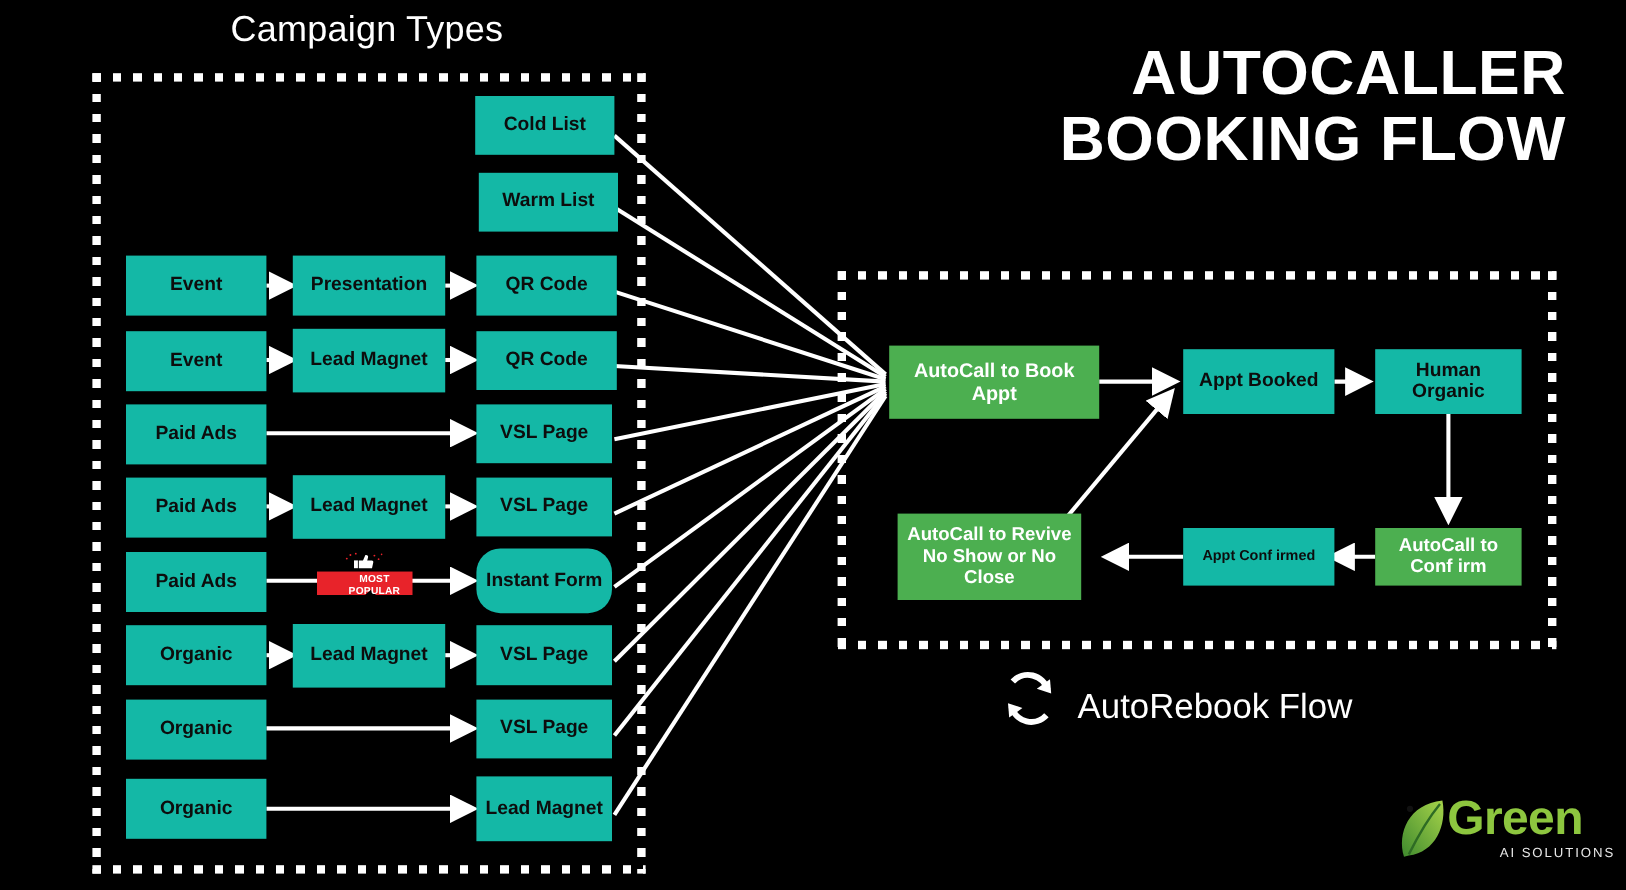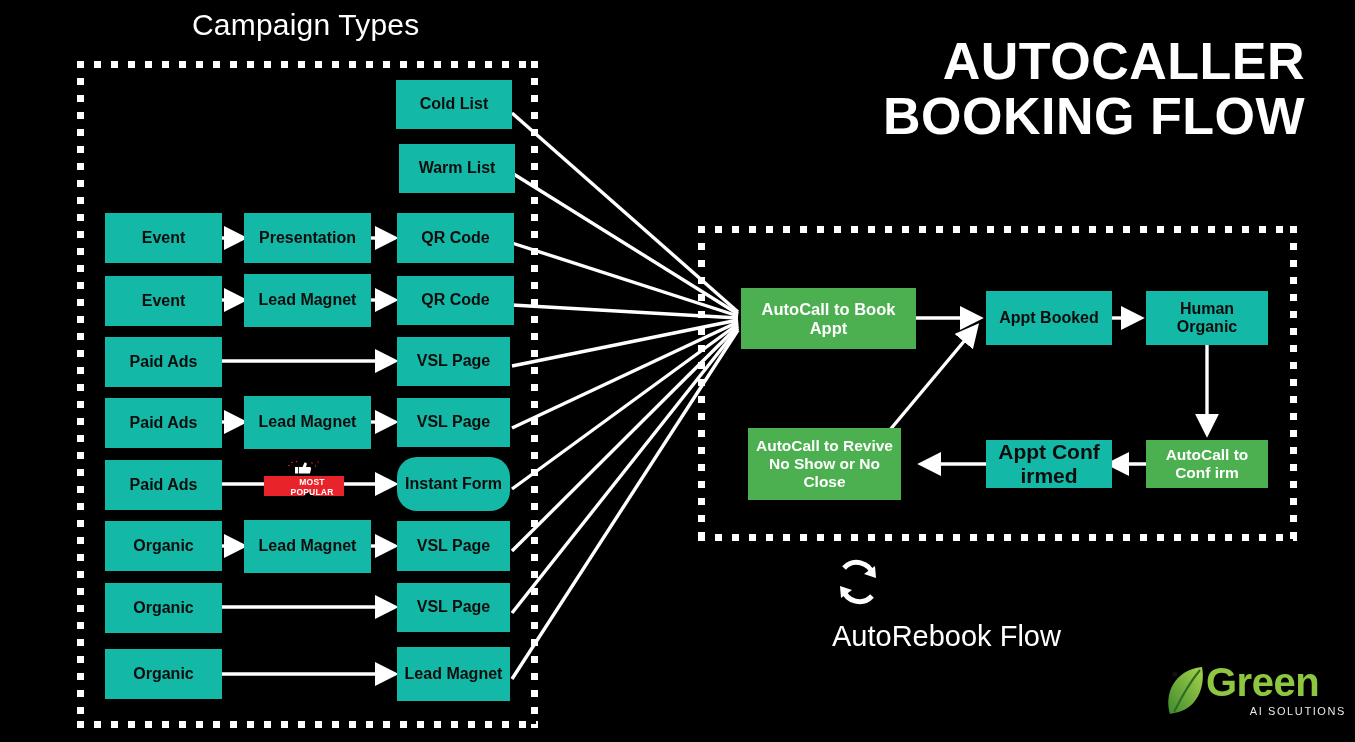--- a/index.html
+++ b/index.html
@@ -72,21 +72,21 @@
   }
   #most-popular-badge .ribbon-lbl {
     position:absolute; left:0; top:22px; width:80px;
     text-align:center; color:#fff; font-size:8.5px;
     font-weight:700; letter-spacing:.2px;padding-left:16px;
   }
 
   
   #autorebook-row {
     position:absolute; left:832px; top:558px;
-    display:flex; align-items:flex-start; gap:14px;flex-direction:column;
+    display:flex; align-items:flex-end; gap:14px;
   }
   #autorebook-label { color:#fff; font-size:29px; font-weight:400; white-space:nowrap; }
 
   
   #logo { position:absolute; left:1162px; top:662px; width:186px; height:72px; }
   #logo-wordmark {
     position:absolute; left:44px; top:0px;
     font-size:40px; font-weight:700; color:#8DC63F;
     letter-spacing:-.5px; line-height:1;
   }
@@ -268,21 +268,21 @@
     </div>
 
   <div class="node white" style="left:1146px;top:291px;width:122px;height:54px;font-size:16px;">
     <span class="lbl">Human Organic</span>
     </div>
 
   <div class="node green" style="left:1146px;top:440px;width:122px;height:48px;font-size:15.5px;">
     <span class="lbl">AutoCall to Conf irm</span>
     </div>
 
-  <div class="node white" style="left:986px;top:440px;width:126px;height:48px;font-size:21px;">
+  <div class="node white" style="left:986px;top:440px;width:126px;height:48px;font-size:12px;">
     <span class="lbl">Appt Conf irmed</span>
     </div>
 
   <div class="node green" style="left:748px;top:428px;width:153px;height:72px;font-size:15.5px;">
     <span class="lbl">AutoCall to Revive No Show or No Close</span>
     </div>
 
   <div id="autorebook-row">
     <svg width="52" height="48" viewBox="0 0 52 48">
       <path d="M41 17 A17 17 0 0 0 12 10" stroke="#fff" stroke-width="5" fill="none"></path>

